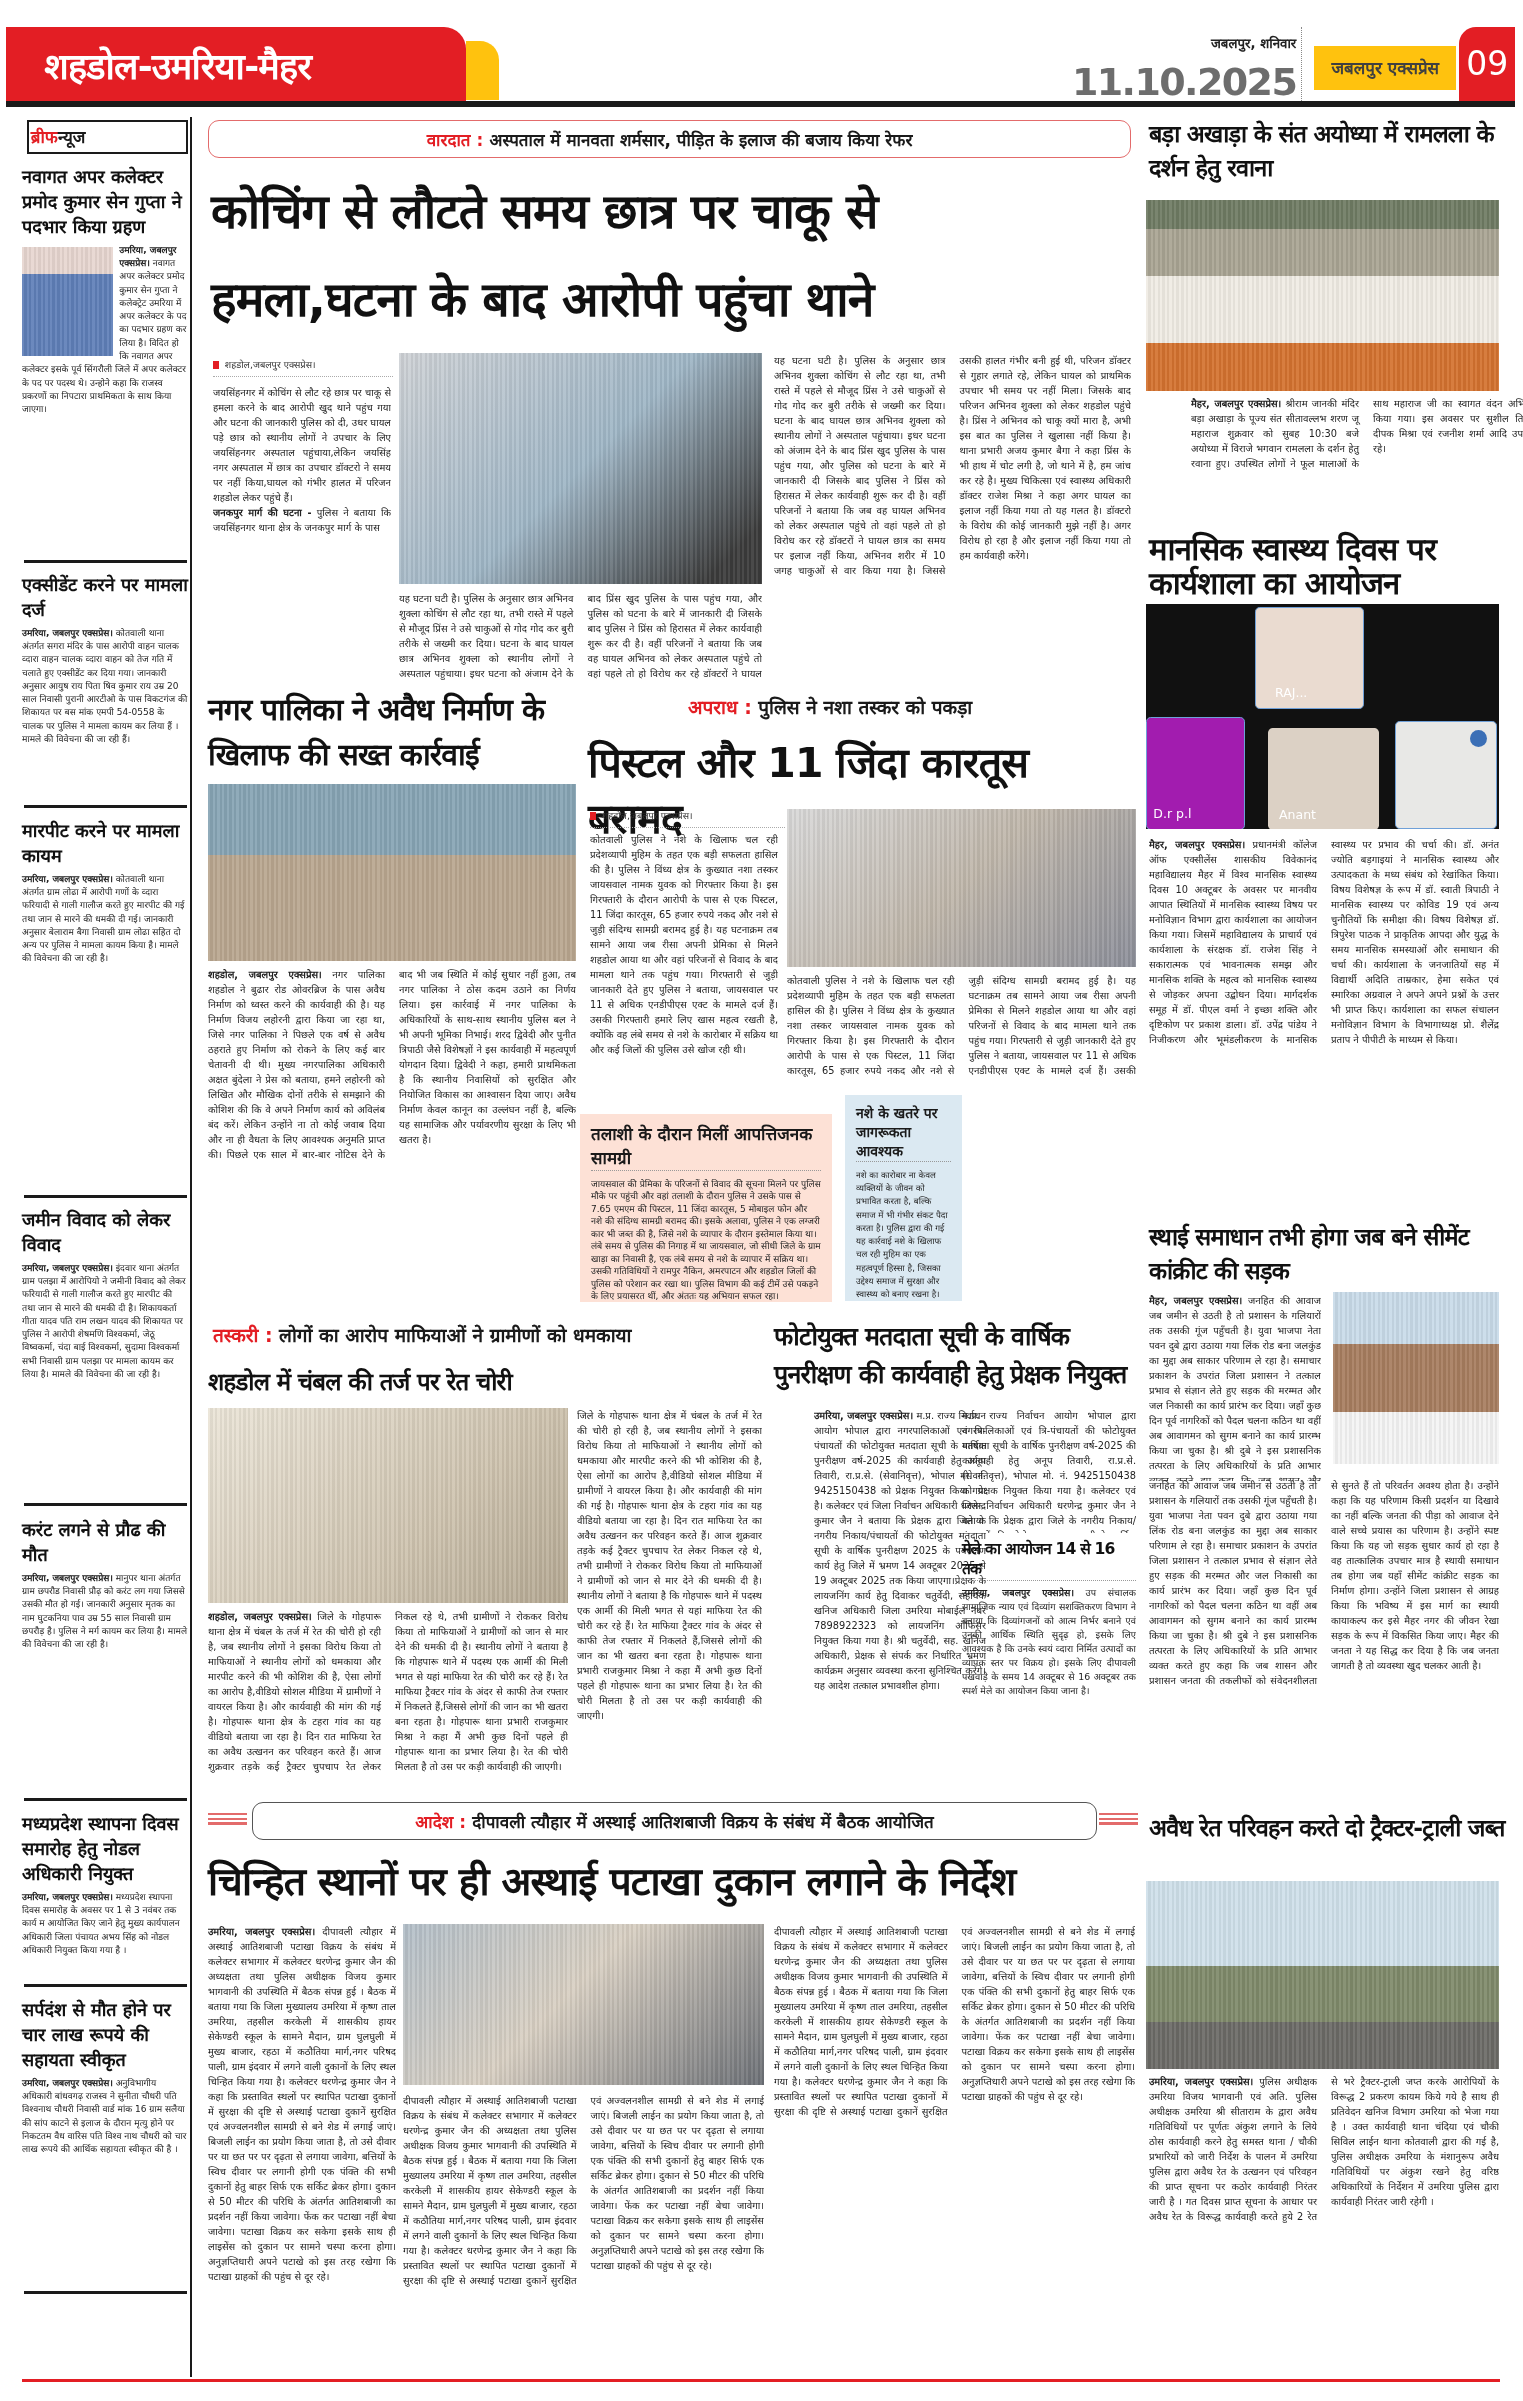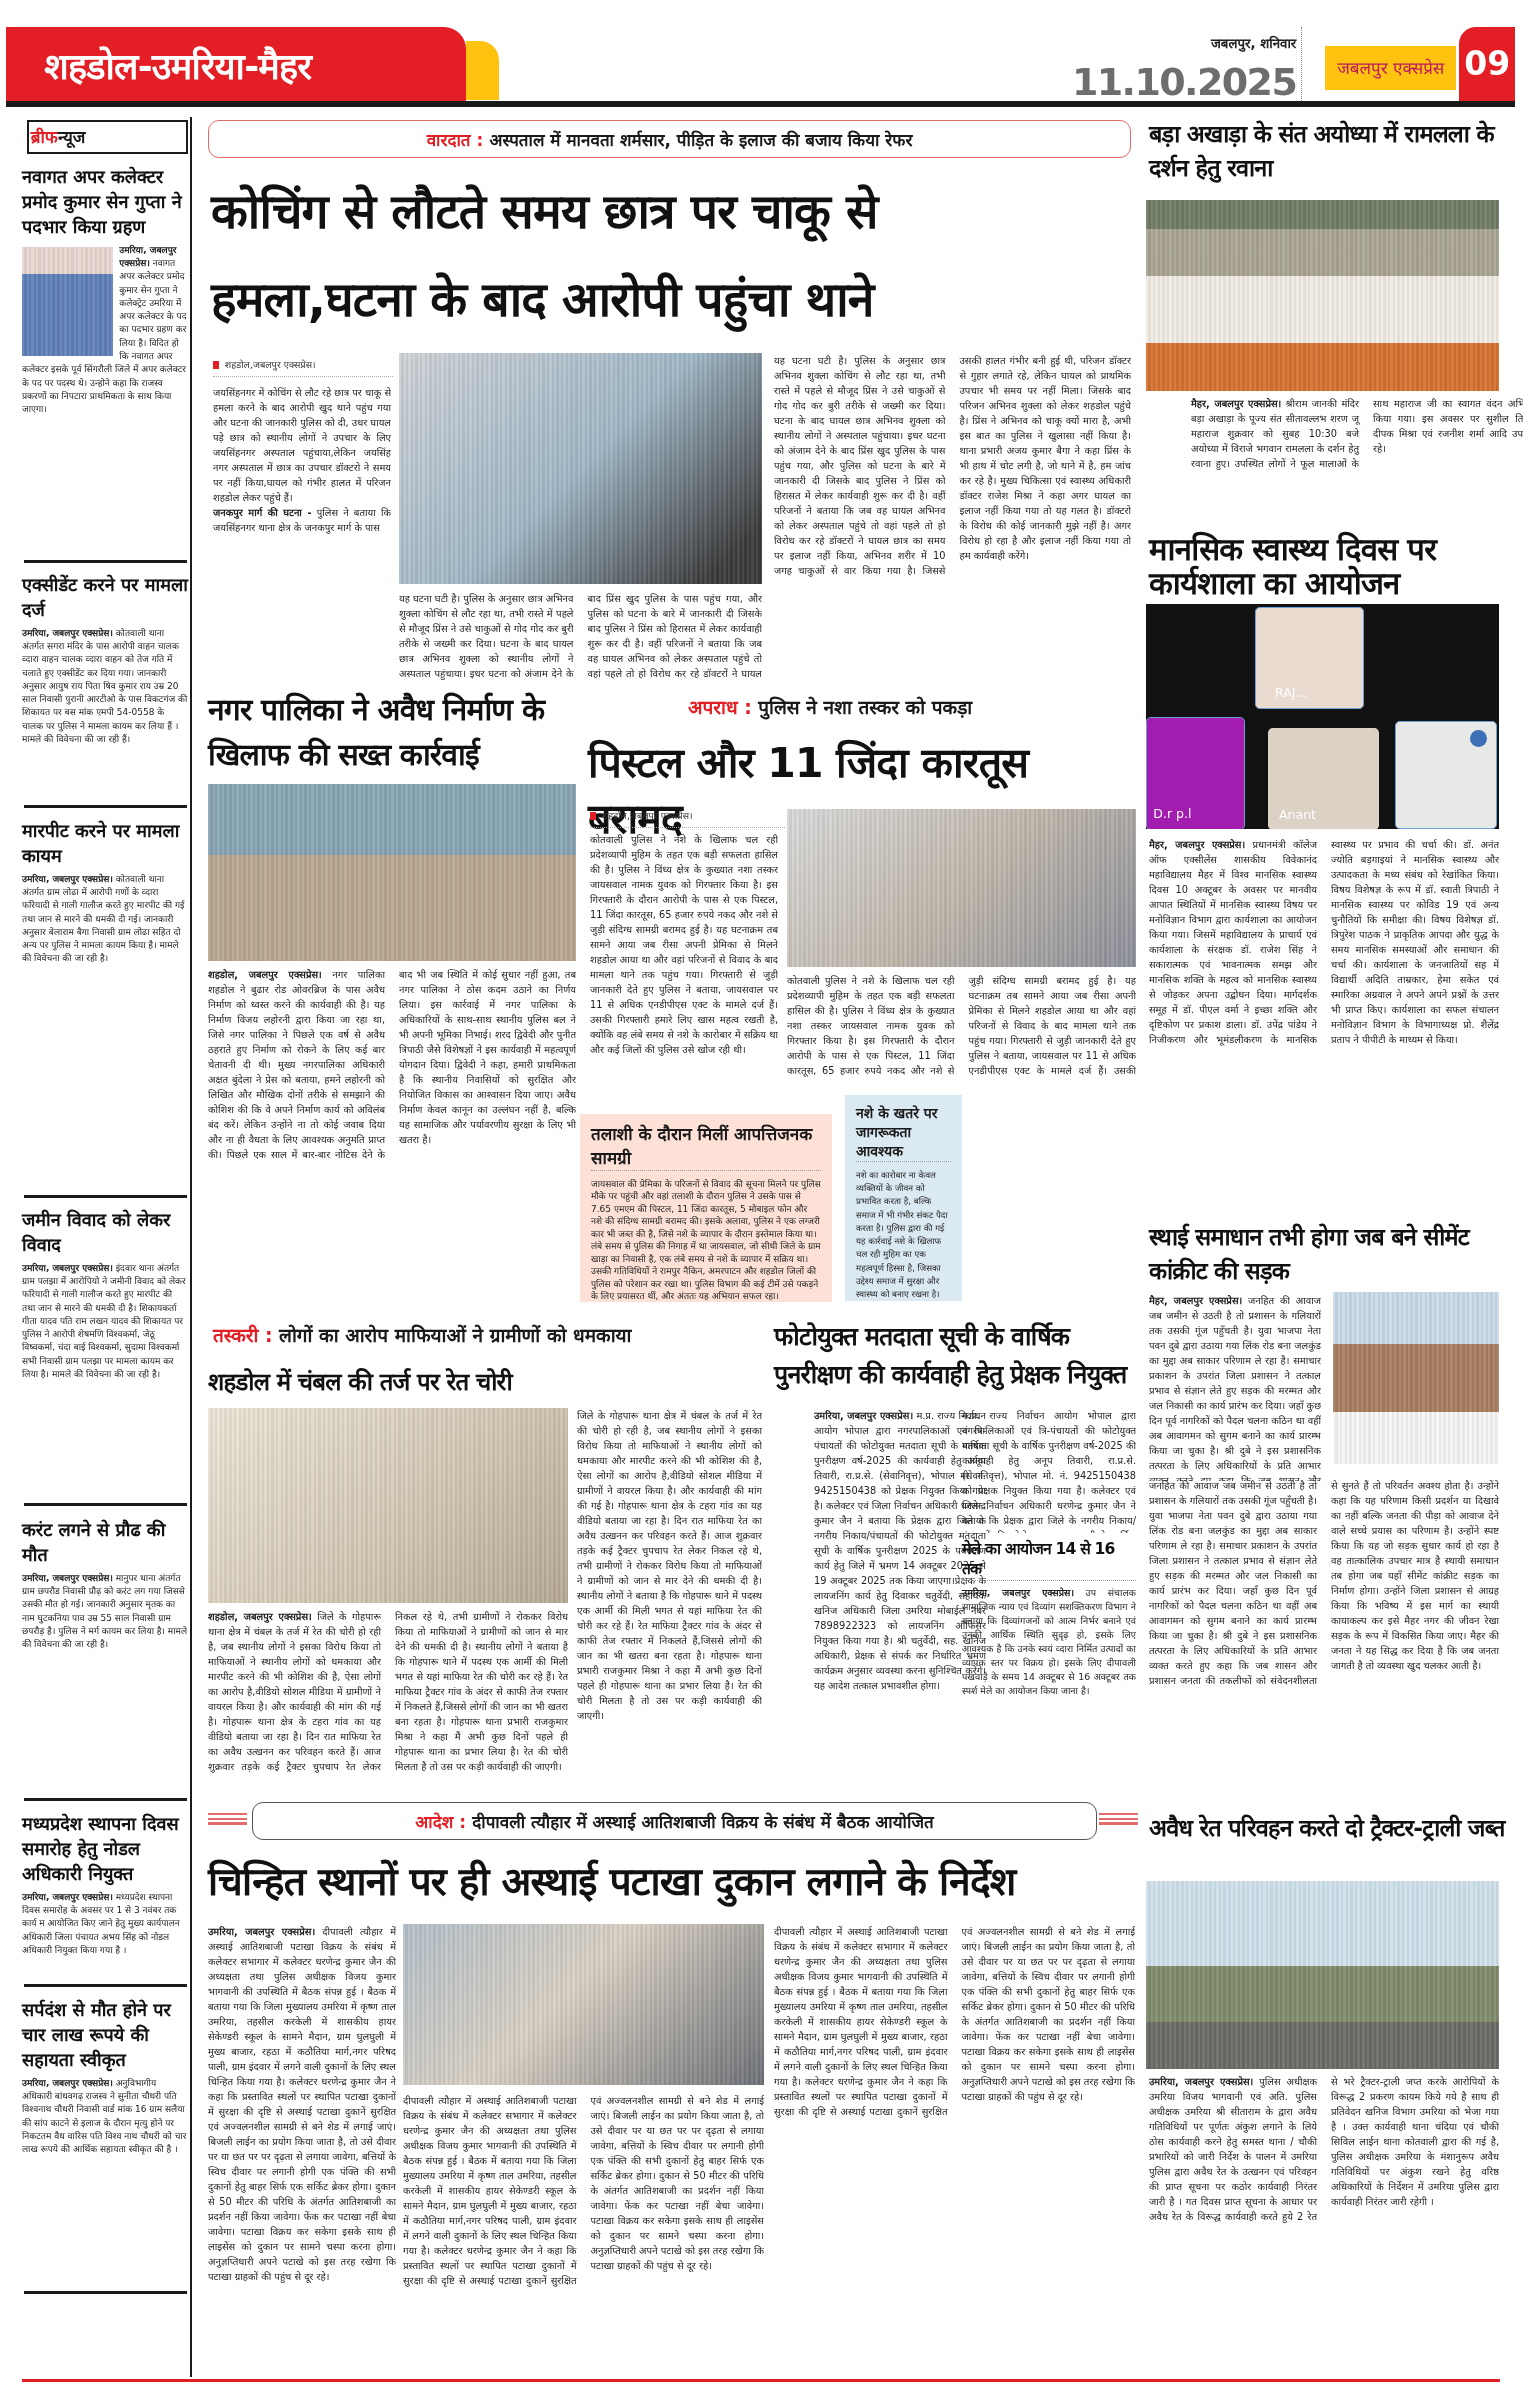--- a/index.html
+++ b/index.html
@@ -7,22 +7,22 @@
   body { position: relative; font-family: "DejaVu Sans", sans-serif; color: #1a1a1a; }
 
   
   .masthead { position: absolute; left: 6.3px; top: 26.6px; width: 1509px; height: 80px; }
   .section-tab { position: absolute; left: 0; top: 0; width: 460px; height: 74px; background: #e31e24; border-top-right-radius: 22px; }
   .section-tab-yellow { position: absolute; left: 460px; top: 14px; width: 33px; height: 59px; background: #ffc20e; border-top-right-radius: 19px; }
   .section-title { position: absolute; left: 38px; top: 14px; font-size: 36px; font-weight: bold; color: #fff; letter-spacing: -0.8px; }
   .date-day { position: absolute; right: 219px; top: 7.8px; font-size: 13.3px; color: #222; font-weight: bold; }
   .date-num { position: absolute; right: 219px; top: 33px; font-size: 38px; color: #6d6d6d; font-weight: bold; letter-spacing: -1.6px; }
   .date-divider { position: absolute; right: 213px; top: 0; height: 74px; border-left: 1.6px dotted #888; }
-  .paper-name { position: absolute; right: 59px; top: 19px; width: 131px; height: 44px; background: #ffc20e; font-size: 17px; font-weight: normal; color: #be185d; display: flex; align-items: center; justify-content: center; }
-  .page-num { position: absolute; right: 0; top: 0; width: 56px; height: 74px; background: #e31e24; border-top-left-radius: 17px; color: #fff; font-size: 33px; font-weight: bold; display: flex; align-items: center; justify-content: center; }
+  .paper-name { position: absolute; right: 59px; top: 19px; width: 142px; height: 44px; background: #ffc20e; font-size: 17px; font-weight: bold; color: #404040; display: flex; align-items: center; justify-content: center; }
+  .page-num { position: absolute; right: 0; top: 0; width: 56px; height: 74px; background: #e31e24; border-top-left-radius: 17px; color: #fff; font-size: 33px; font-weight: normal; display: flex; align-items: center; justify-content: center; }
   .masthead-rule { position: absolute; left: 0; top: 74px; width: 1509px; height: 6.3px; background: #1a1a1a; }
 
   
   .brief-col { position: absolute; left: 22px; top: 117px; width: 170px; height: 2260px; border-right: 2.3px solid #1a1a1a; }
   .brief-header { position: absolute; left: 4.7px; top: 3.1px; width: 161px; height: 34px; border: 2.3px solid #1a1a1a; font-size: 17px; font-weight: bold; padding-left: 2px; line-height: 30px; }
   .brief-header .red { color: #e31e24; }
   .brief-item { position: absolute; left: 0; width: 166px; }
   .brief-item h3 { font-size: 18px; font-weight: bold; line-height: 25px; margin-bottom: 4.7px; color: #111; }
   .brief-item p { font-size: 9px; line-height: 13.3px; color: #222; }
   .brief-item p b { font-weight: bold; }

